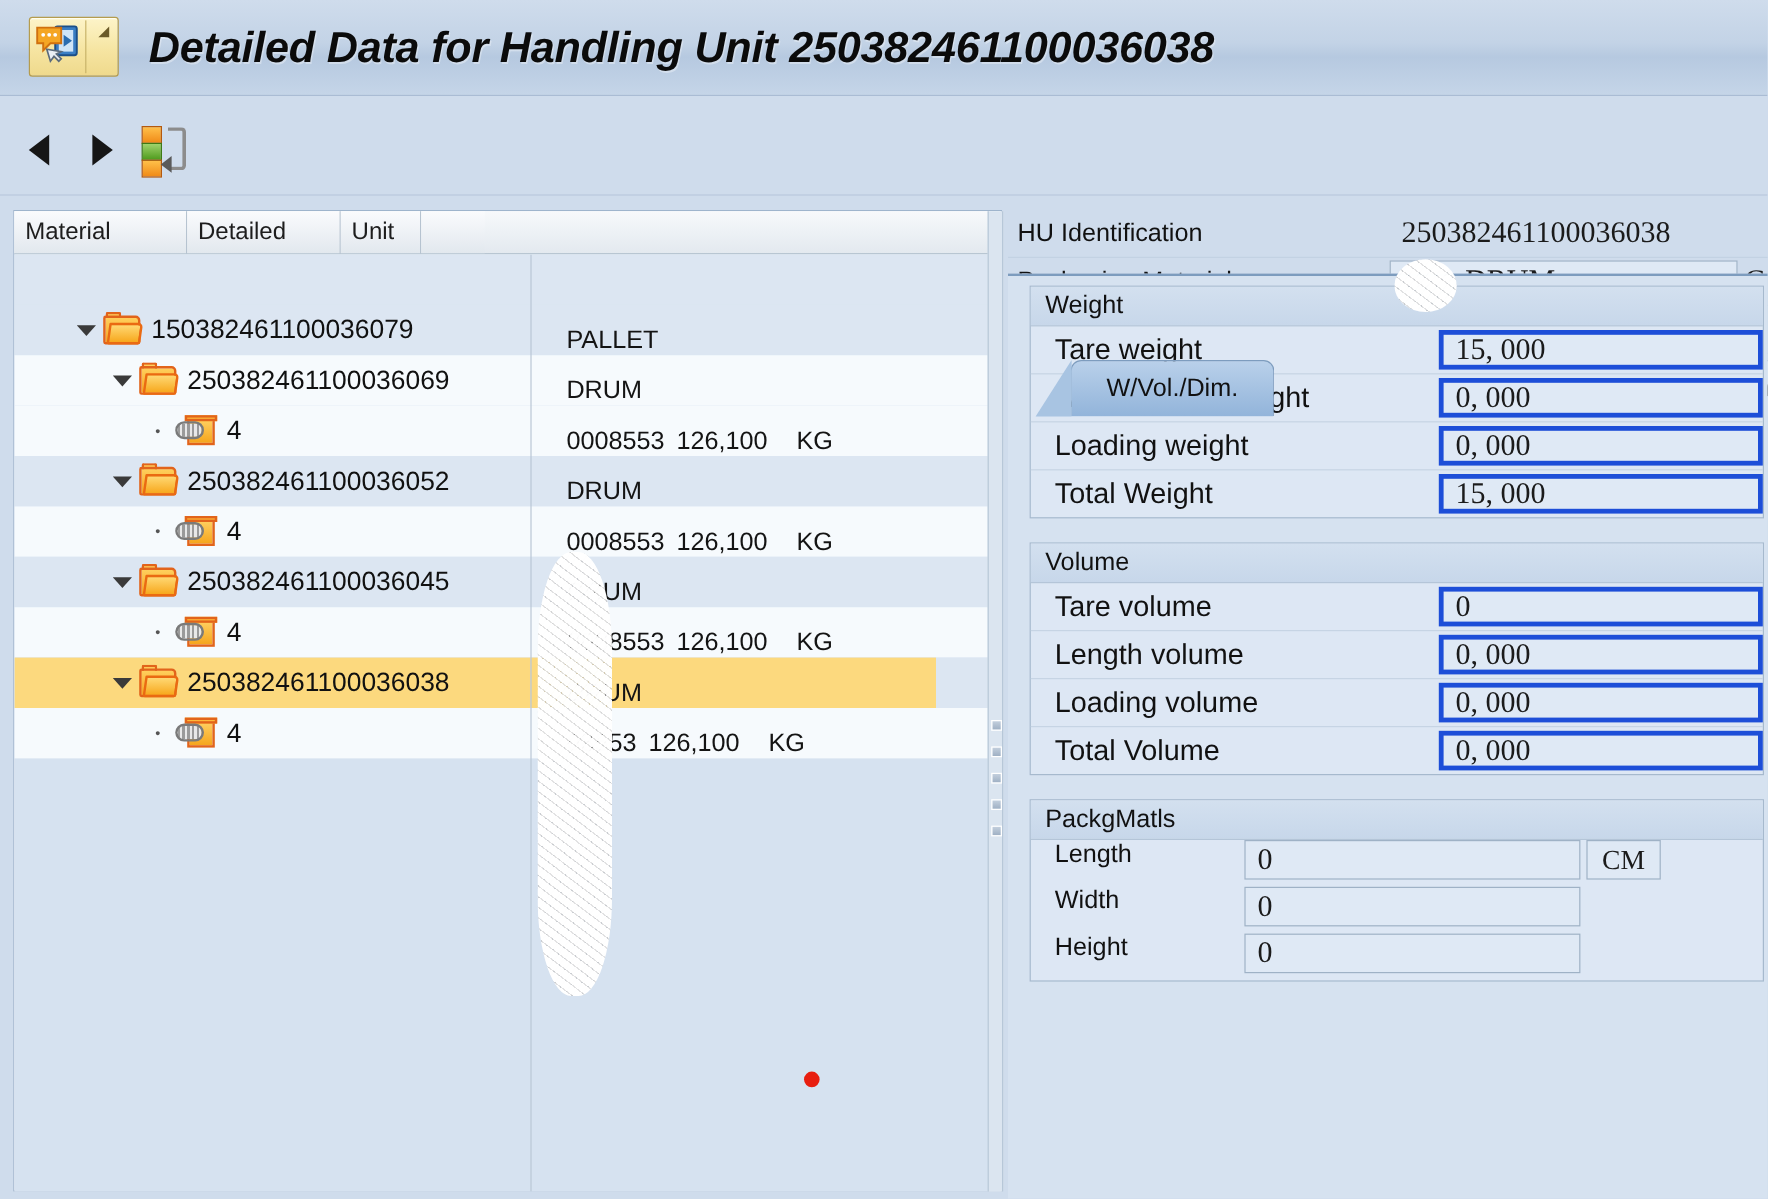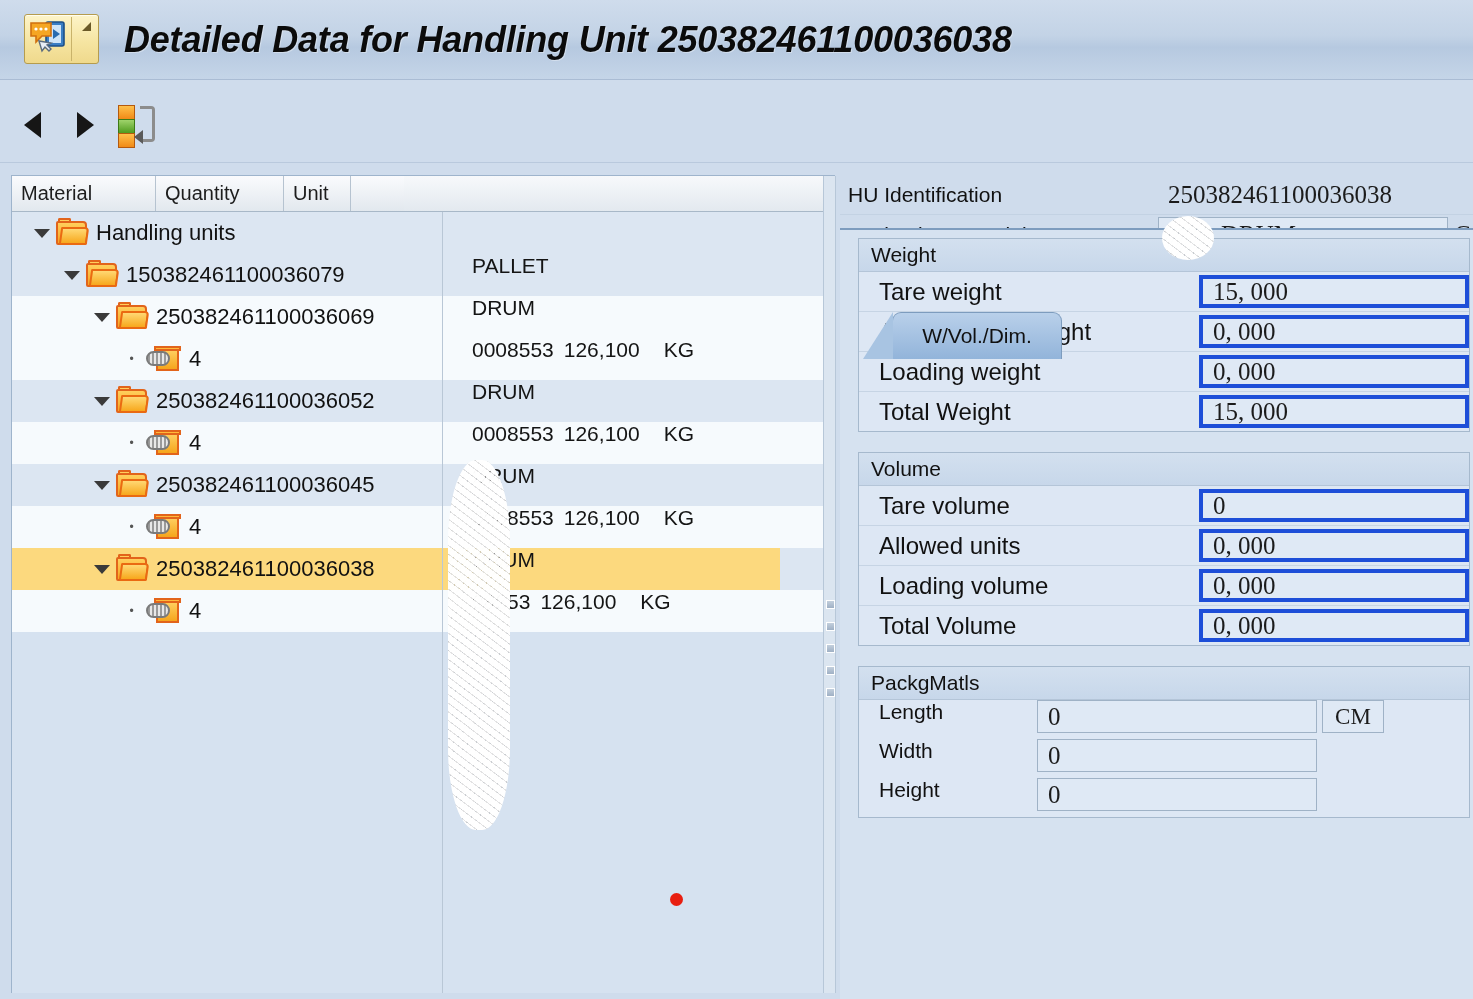--- a/index.html
+++ b/index.html
@@ -71,21 +71,21 @@
   .th.c3{width:128px;}
   .th.c4{width:67px;}
   .th.c5{width:53px;border-right:none;}
 
   .tbody{position:relative;height:781px;background:#d6e2f0;overflow:hidden;}
   .trow{display:flex;height:42px;align-items:center;position:relative;}
   .trow.odd{background:#dce6f2;}
   .trow.even{background:#f6fafd;}
   .trow.sel .cell-id,.trow.sel .cell-mat{background:#fcd97e;}
   .cell-id{width:430px;height:42px;display:flex;align-items:center;box-sizing:border-box;position:relative;}
-  .cell-mat{width:338px;height:42px;display:flex;align-items:flex-start;box-sizing:border-box;font-size:21px;color:#141414;position:relative;}
+  .cell-mat{width:338px;height:42px;display:flex;align-items:flex-end;box-sizing:border-box;font-size:21px;color:#141414;position:relative;}
   .cell-rest{flex:1;height:42px;}
   .vline{position:absolute;left:430px;top:0;bottom:0;width:1px;background:#b9c7d6;z-index:3;}
 
   .twist{width:15px;height:9px;margin-right:7px;flex:0 0 auto;}
   .twist:after{content:"";display:block;width:0;height:0;border-left:8px solid transparent;border-right:8px solid transparent;border-top:9px solid #3a3a3a;}
   .leafdot{width:15px;margin-right:7px;flex:0 0 auto;text-align:center;color:#555;font-size:12px;line-height:10px;}
 
   .folder{position:relative;width:32px;height:25px;flex:0 0 auto;margin-right:8px;}
   .folder .back{position:absolute;left:0;top:0;width:31px;height:24px;background:linear-gradient(to bottom,#ffcf5c,#f5a623);border:2px solid #e2641b;border-radius:2px 4px 2px 2px;box-sizing:border-box;}
   .folder .tab{position:absolute;left:2px;top:-3px;width:13px;height:6px;background:#ffcf5c;border:2px solid #e2641b;border-bottom:none;border-radius:2px 2px 0 0;box-sizing:border-box;}
@@ -132,21 +132,21 @@
   .tabstrip{position:relative;height:48px;margin-top:5px;}
   .tab{
     position:absolute;top:0;height:47px;line-height:45px;
     font-size:21px;color:#111;text-align:center;box-sizing:border-box;
     border:1px solid #9db2c9;border-bottom:none;
     background:linear-gradient(to bottom,#eef4fa,#d6e3f1);
     border-radius:9px 9px 0 0;cursor:pointer;
   }
   .tab.active{
     background:linear-gradient(to bottom,#b9d0ea,#92b4da);
-    border-color:#7d9cbe;z-index:4;margin-top:12px;
+    border-color:#7d9cbe;z-index:4;
   }
   .tab.active:before{
     content:"";position:absolute;left:-30px;bottom:0;width:0;height:0;
     border-bottom:47px solid #a8c4e2;border-left:30px solid transparent;
   }
   .tabbody{
     position:absolute;left:0;top:53px;width:640px;height:771px;
     background:#d6e2f0;border-top:2px solid #7d9cbe;box-sizing:border-box;
   }
 
@@ -203,35 +203,26 @@
     <div class="sq s1"></div>
     <div class="sq s2"></div>
     <div class="sq s3"></div>
     <div class="hookv"></div>
     <div class="hooka"></div>
   </div>
 
   <div class="treepanel">
     <div class="thead">
       <div class="th c2">Material</div>
-      <div class="th c3">Quantity</div>
+      <div class="th c3">Detailed</div>
       <div class="th c4">Unit</div>
       <div class="th c5"></div>
     </div>
     <div class="tbody" id="tree-body">
       <div class="trow odd">
-          <div class="cell-id" style="padding-left: 22px;">
-            <span class="twist"></span>
-            <span class="folder">
-              <span class="tab"></span>
-              <span class="back"></span>
-              <span class="front"></span>
-            </span>
-            <span class="nodelabel">Handling units</span>
-          </div>
           <div class="cell-mat" style="padding-left: 30px;">
             <span></span>
           </div>
           <div class="cell-rest"></div>
         </div>
         <div class="trow odd">
           <div class="cell-id" style="padding-left: 52px;">
             <span class="twist"></span>
             <span class="folder">
               <span class="tab"></span>
@@ -442,21 +433,21 @@
       <div class="gspacer"></div>
 
       <div class="group">
         <div class="grouphdr">Volume</div>
         <div id="volume-rows">
             <div class="grow">
               <div class="glabel">Tare volume</div>
               <div class="gfield">0</div>
             </div>
             <div class="grow">
-              <div class="glabel">Allowed units</div>
+              <div class="glabel">Length volume</div>
               <div class="gfield">0, 000</div>
             </div>
             <div class="grow">
               <div class="glabel">Loading volume</div>
               <div class="gfield">0, 000</div>
             </div>
             <div class="grow">
               <div class="glabel">Total Volume</div>
               <div class="gfield">0, 000</div>
             </div>

